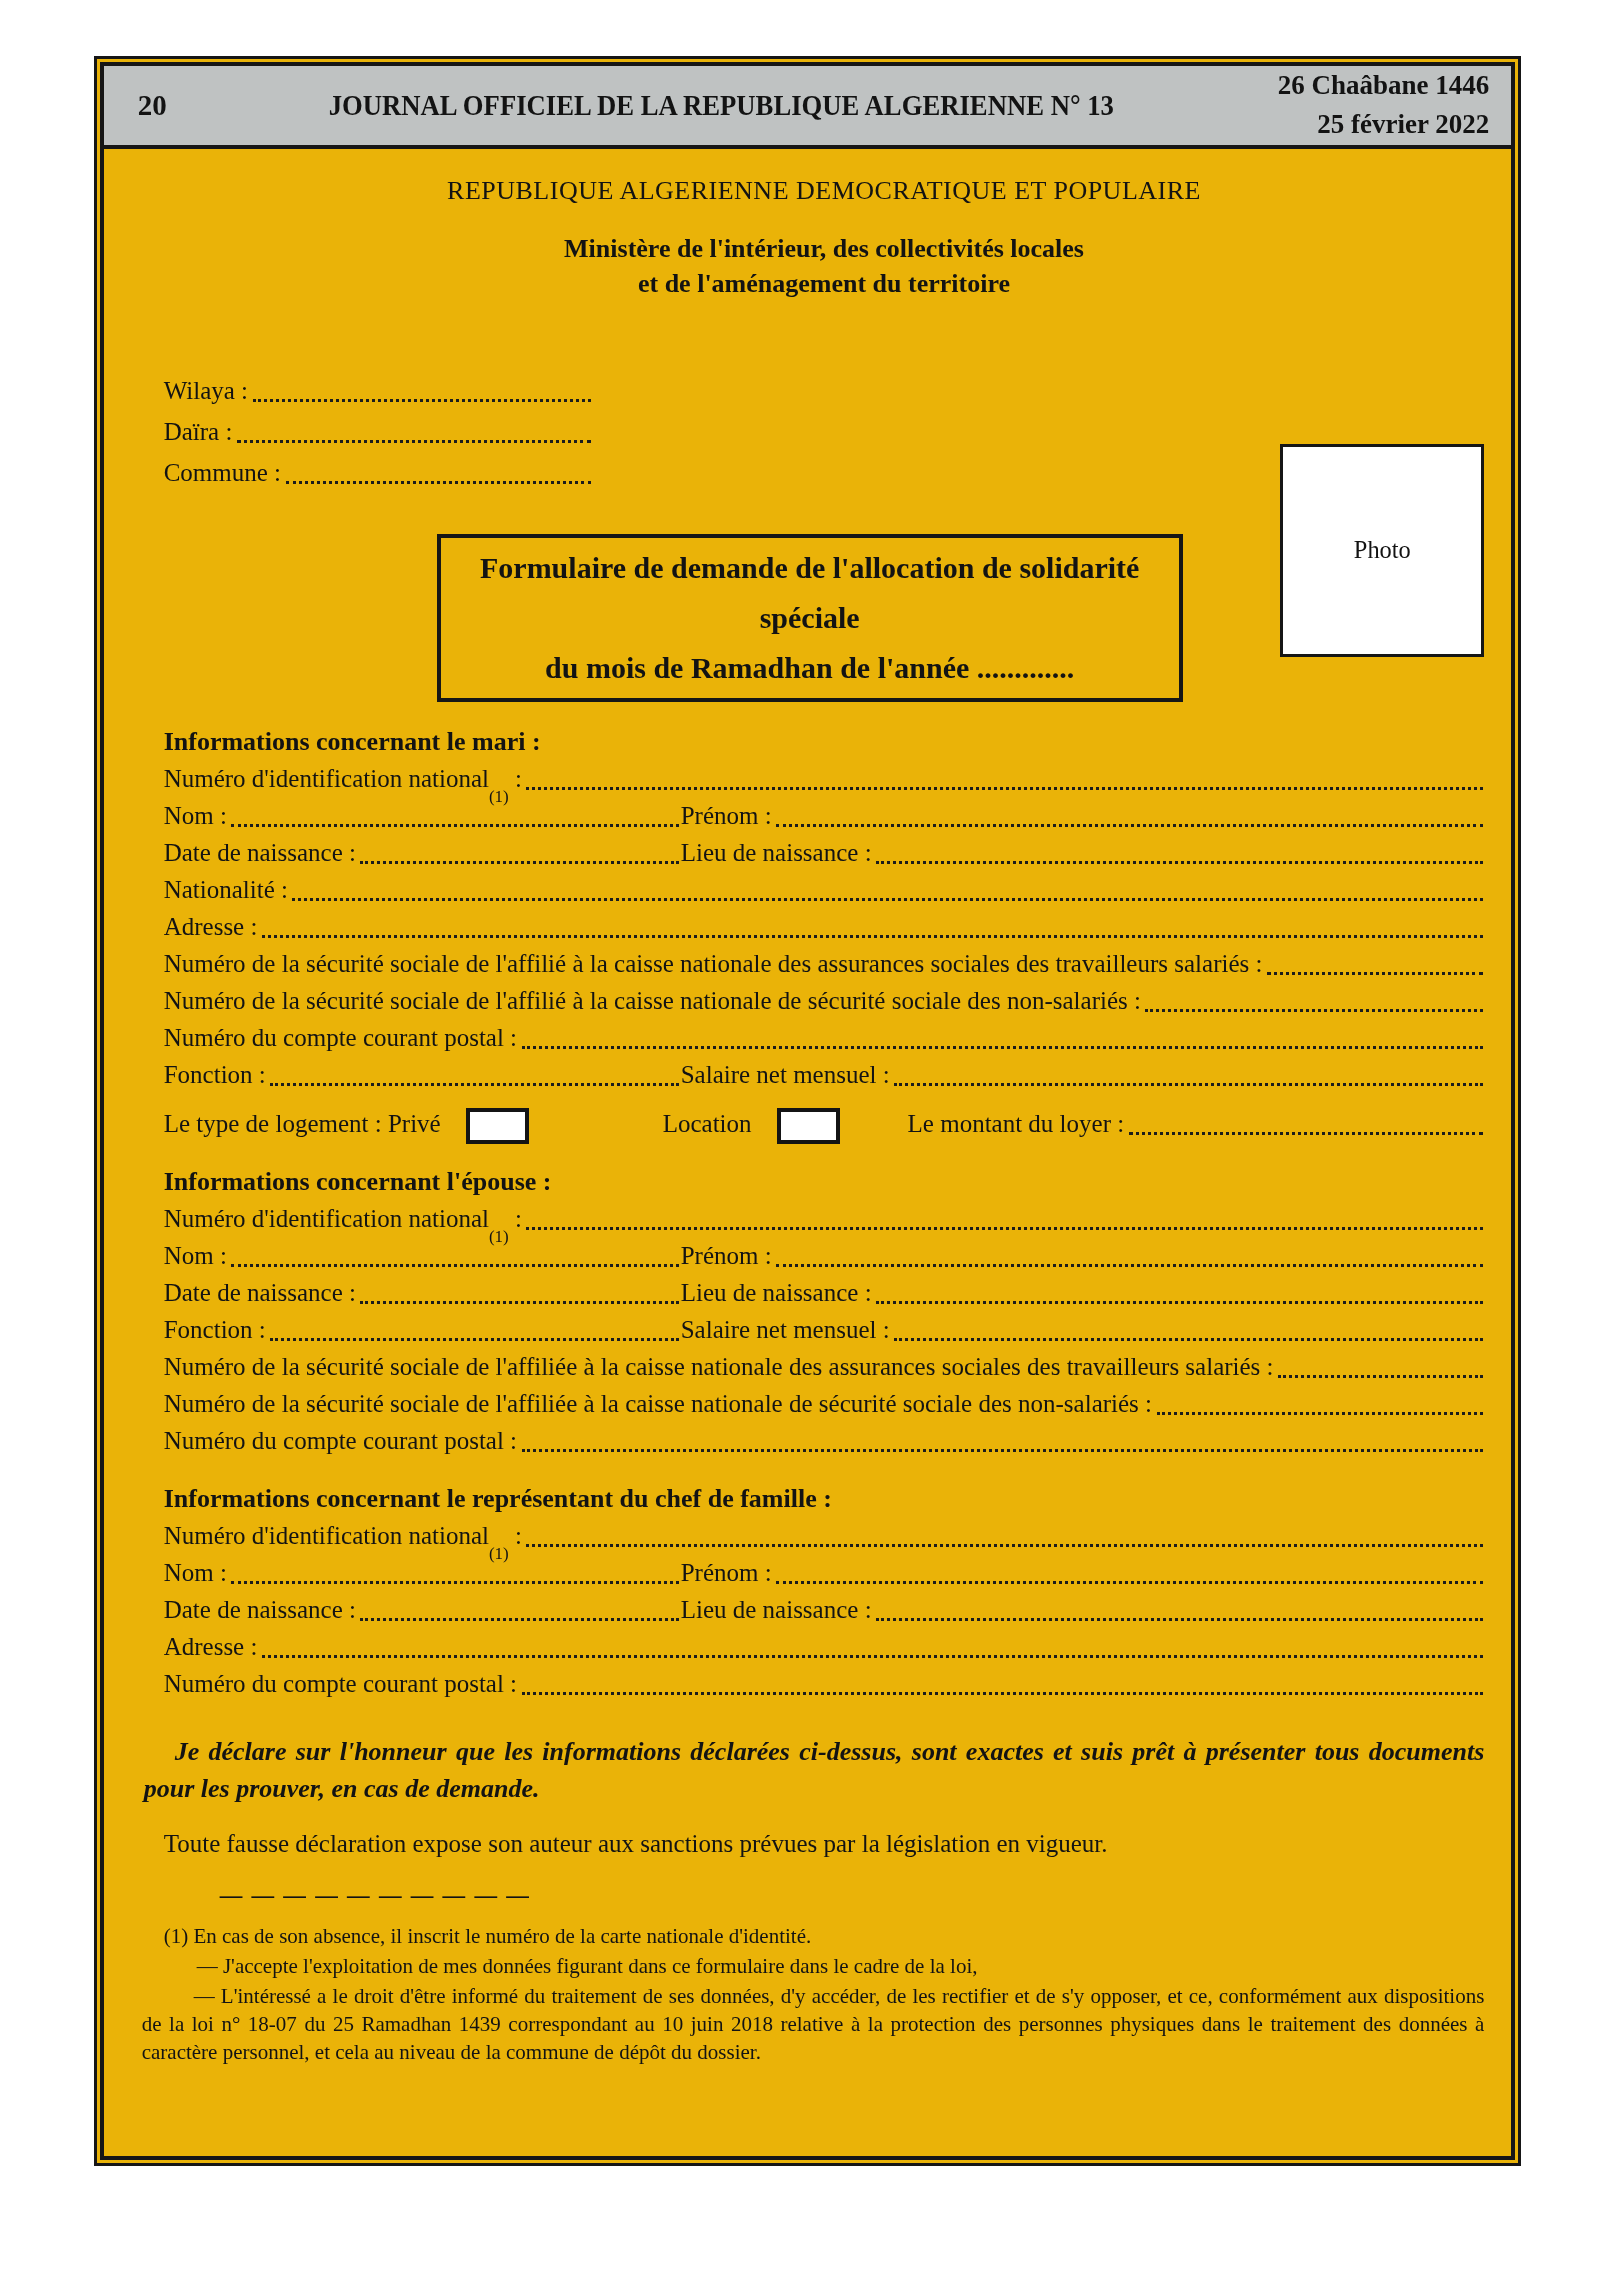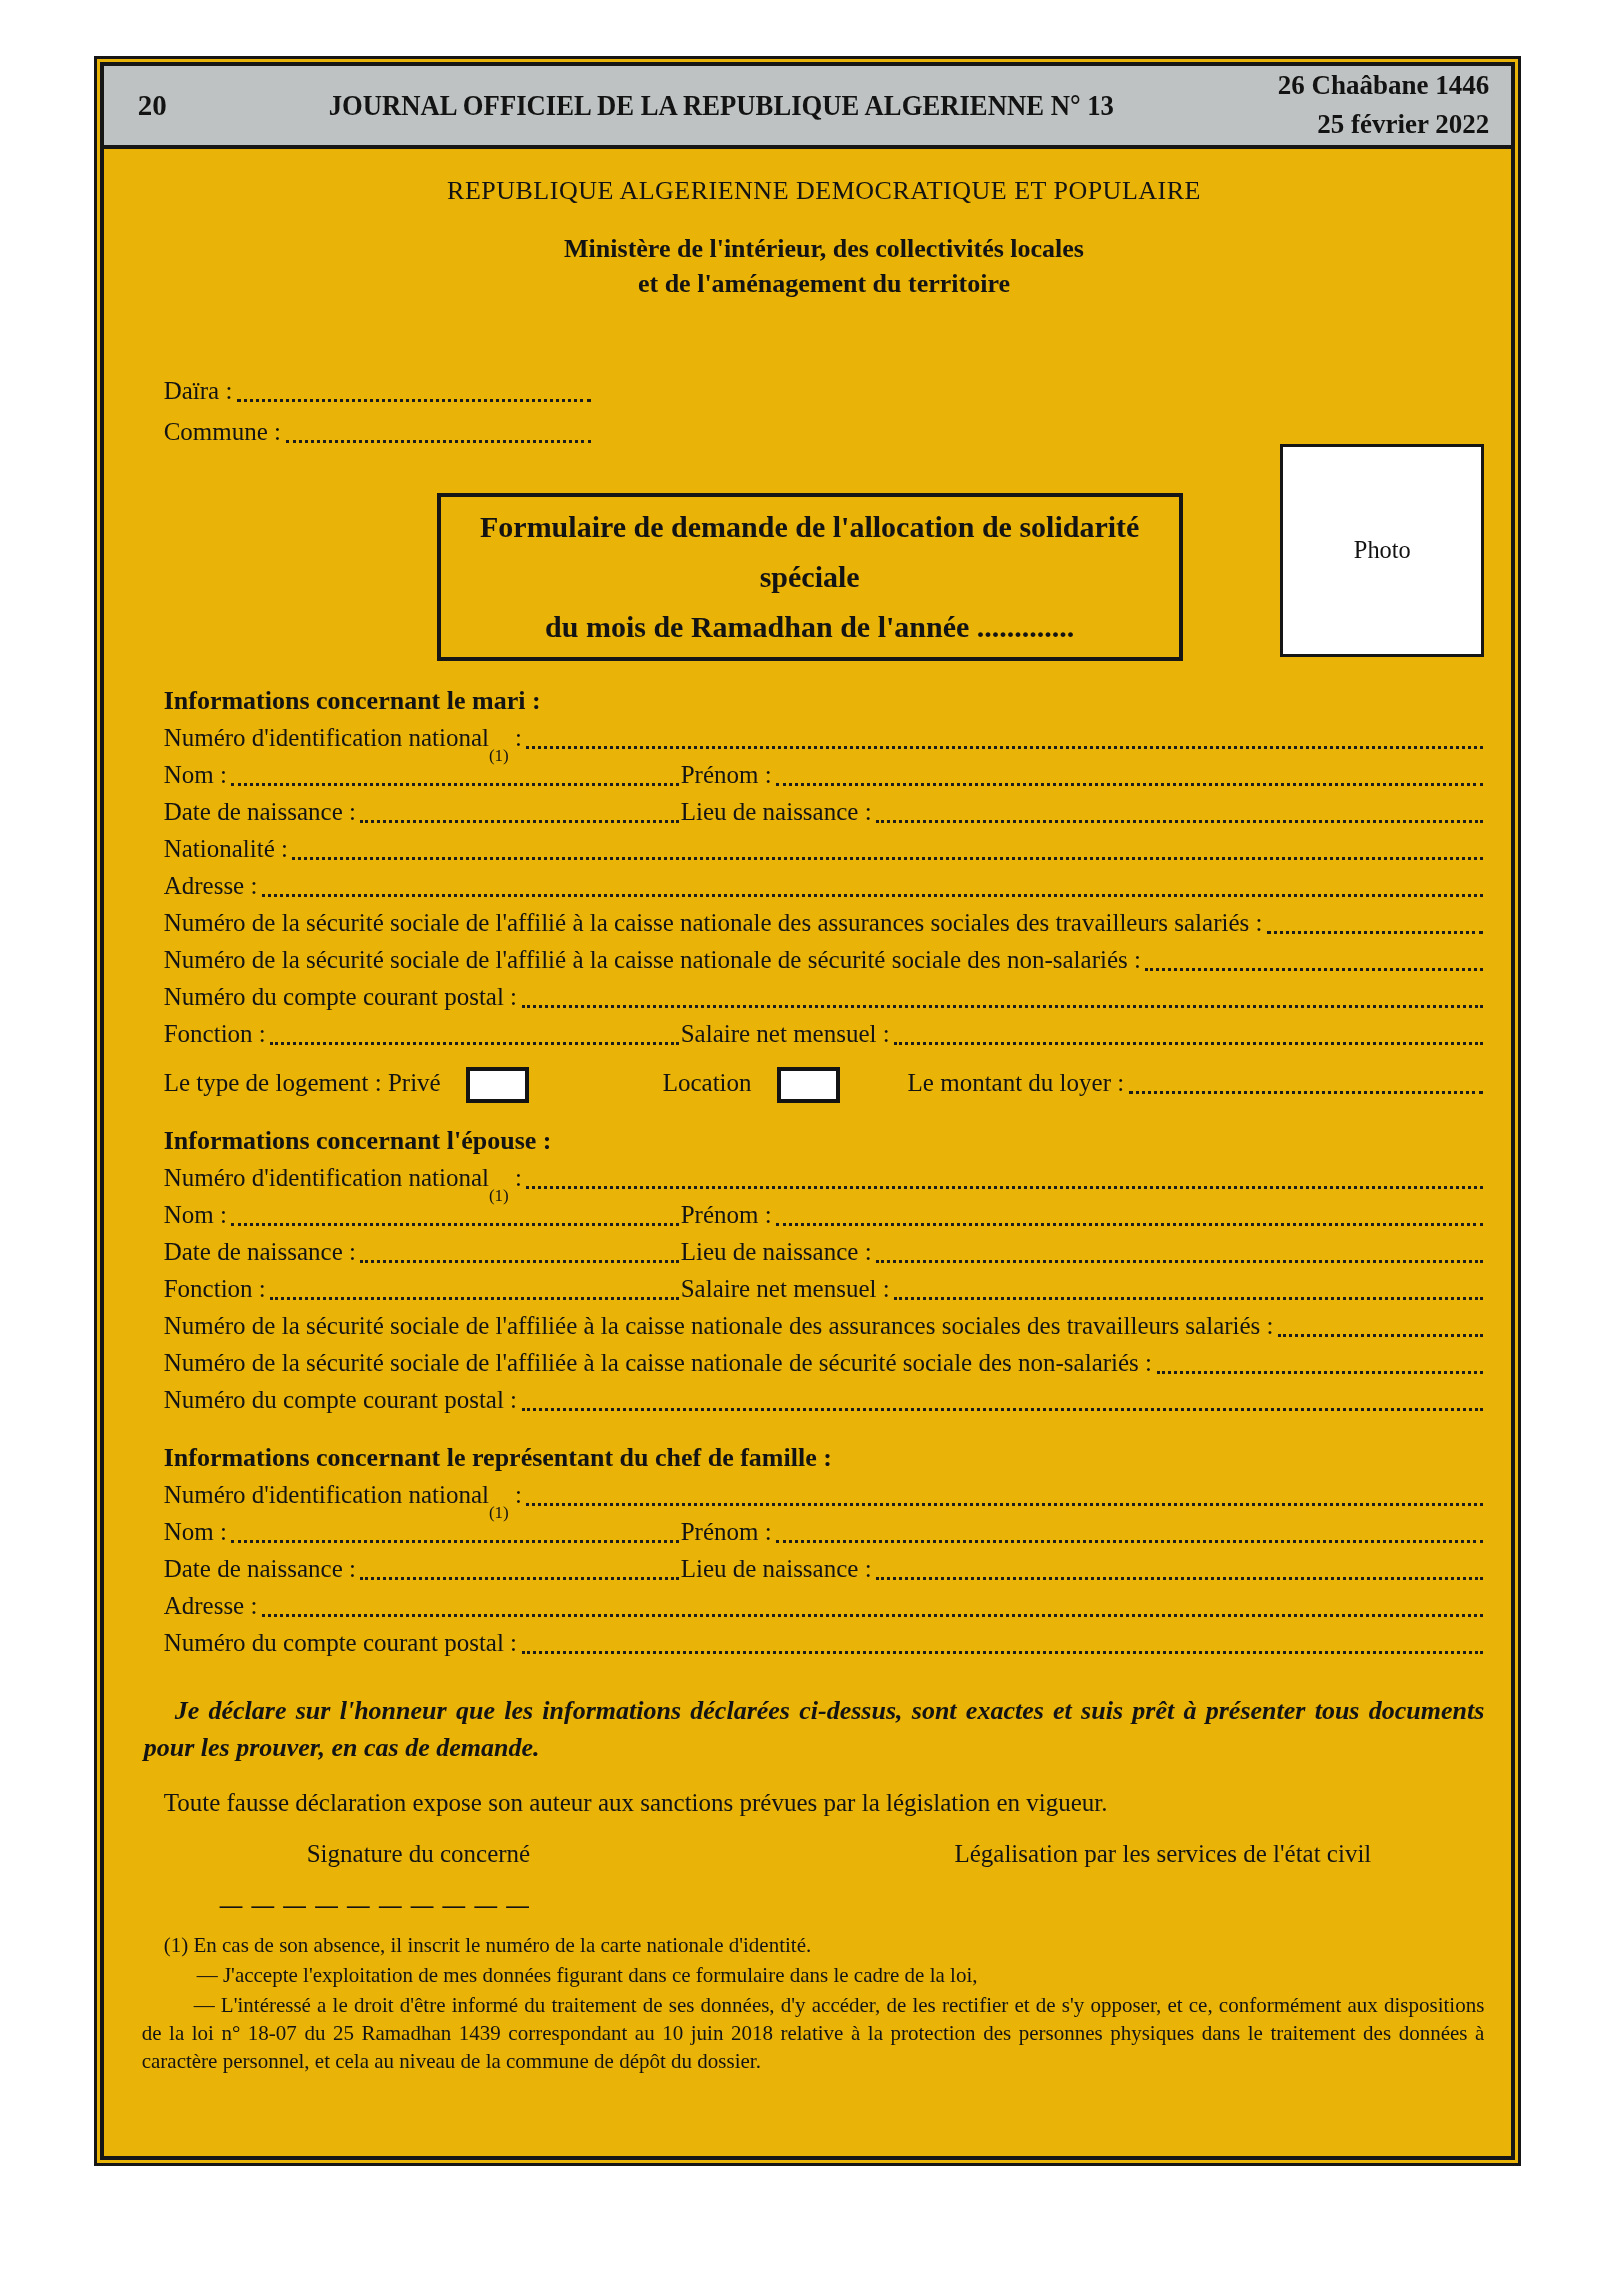--- a/index.html
+++ b/index.html
@@ -95,20 +95,24 @@
     <div class="content">
 
       <div class="republic">REPUBLIQUE ALGERIENNE DEMOCRATIQUE ET POPULAIRE</div>
       <div class="ministry">
         <div>Ministère de l'intérieur, des collectivités locales</div>
         <div>et de l'aménagement du territoire</div>
       </div>
 
       <div class="locblock">
         <div class="lrow">
+          <span class="lbl">Wilaya :</span>
+          <span class="dots"></span>
+        </div>
+        <div class="lrow">
           <span class="lbl">Daïra :</span>
           <span class="dots"></span>
         </div>
         <div class="lrow">
           <span class="lbl">Commune :</span>
           <span class="dots"></span>
         </div>
       </div>
 
       <div class="photo">
@@ -271,24 +275,20 @@
         <span class="dots"></span>
       </div>
       <div class="row">
         <span class="lbl">Numéro du compte courant postal :</span>
         <span class="dots"></span>
       </div>
 
       <div class="decl">Je déclare sur l'honneur que les informations déclarées ci-dessus, sont exactes et suis prêt à présenter tous documents pour les prouver, en cas de demande.</div>
       <div class="warning">Toute fausse déclaration expose son auteur aux sanctions prévues par la législation en vigueur.</div>
 
-      <div class="sigrow">
-        <span class="sig-left">Signature du concerné</span>
-        <span class="sig-right">Légalisation par les services de l'état civil</span>
-      </div>
 
       <div class="dashsep">— — — — — — — — — —</div>
 
       <div class="fnotes">
         <div class="fn">(1)  En cas de son absence, il inscrit le numéro de la carte nationale d'identité.</div>
         <div class="fn fn-indent">— J'accepte l'exploitation de mes données figurant dans ce formulaire dans le cadre de la loi,</div>
         <div class="fn fn-wide">— L'intéressé a le droit d'être informé du traitement de ses données, d'y accéder, de les rectifier et de s'y opposer, et ce, conformément aux dispositions de la loi n° 18-07 du 25 Ramadhan 1439 correspondant au 10 juin 2018 relative à la protection des personnes physiques dans le traitement des données à caractère personnel, et cela au niveau de la commune de dépôt du dossier.</div>
       </div>
 
     </div>

